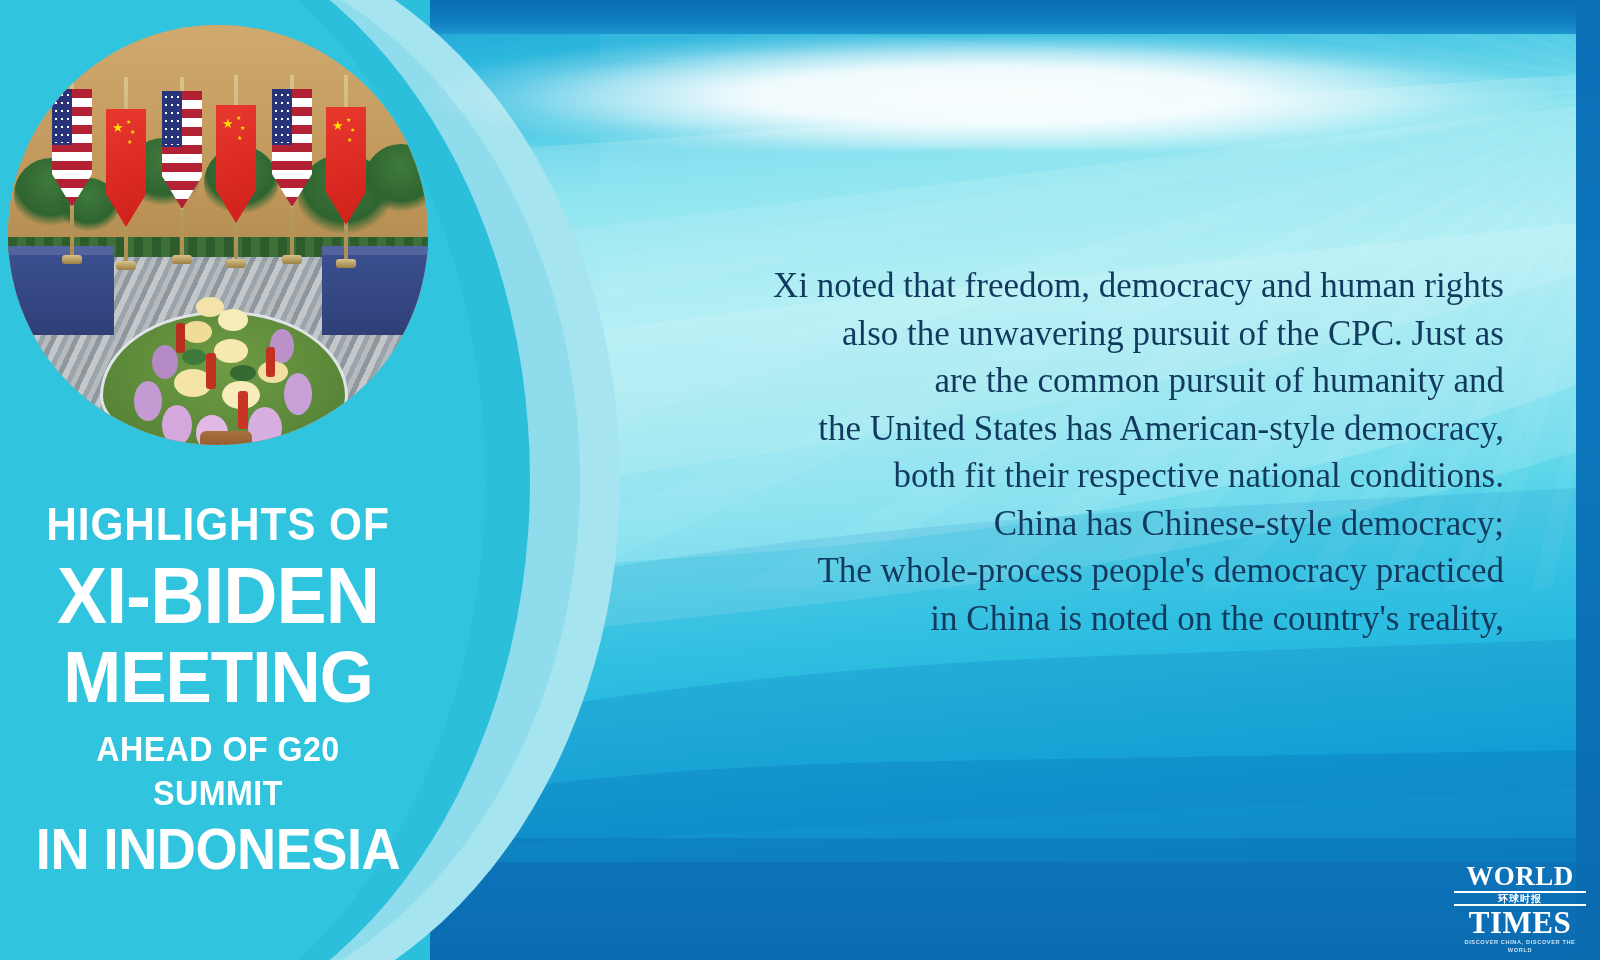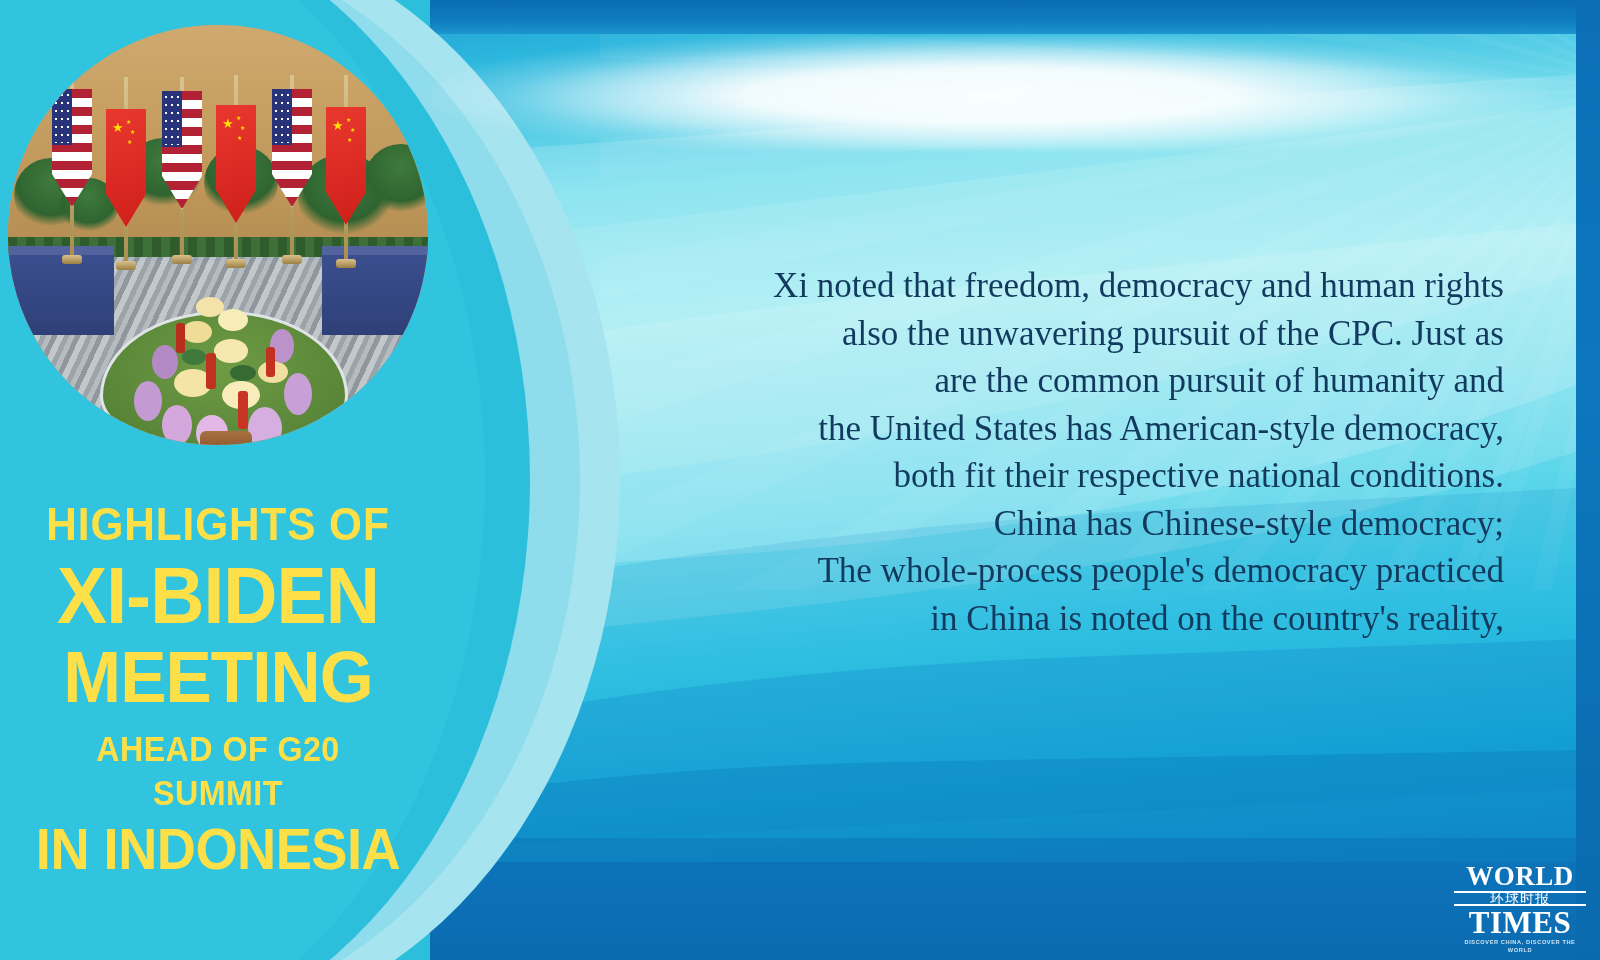--- a/index.html
+++ b/index.html
@@ -130,21 +130,21 @@
     border-radius:50% 50% 46% 46%/62% 62% 40% 40%;
     border:3px solid #dfe4e6;}
   .bouquet{position:absolute;left:110px;top:270px;width:212px;height:158px;}
   .fl{position:absolute;border-radius:50%;}
   .pot{position:absolute;left:82px;bottom:-6px;width:52px;height:28px;
     background:linear-gradient(180deg,#a9703f,#7d4e27);border-radius:6px 6px 12px 12px;}
 
   
   .headline{
     position:absolute;left:18px;top:498px;width:400px;z-index:7;
-    color:#fde047;text-align:center;
+    color:#ffffff;text-align:center;
     font-family:"Liberation Sans",sans-serif;
     font-weight:700;letter-spacing:-0.5px;
   }
   .hl-1{font-size:46px;line-height:52px;transform:scaleX(0.92);letter-spacing:1px;}
   .hl-2{font-size:79px;line-height:83px;transform:scaleX(0.95);letter-spacing:-1px;margin-top:4px;}
   .hl-3{font-size:73px;line-height:80px;transform:scaleX(0.95);letter-spacing:-1px;}
   .hl-4{font-size:35px;line-height:44px;transform:scaleX(0.92);letter-spacing:0.5px;margin-top:10px;}
   .hl-5{font-size:57px;line-height:64px;transform:scaleX(0.95);letter-spacing:-0.5px;margin-top:2px;}
 
   
@@ -176,21 +176,21 @@
     color:#123a5e;text-align:right;
     font-weight:400;
   }
   .body-text span{display:block;}
 
   
   .logo{position:absolute;right:14px;bottom:6px;width:132px;z-index:12;text-align:center;color:#fff;}
   .logo-global{font-family:"Liberation Serif",serif;font-weight:700;font-size:27px;
     line-height:27px;letter-spacing:0.5px;}
   .logo-rule{height:2px;background:#fff;margin:1px 0;}
-  .logo-cn{font-size:14px;line-height:9px;letter-spacing:1px;font-weight:400;}
+  .logo-cn{font-size:10px;line-height:9px;letter-spacing:1px;font-weight:700;}
   .logo-times{font-family:"Liberation Serif",serif;font-weight:700;font-size:31px;
     line-height:31px;letter-spacing:0.5px;}
   .logo-tag{font-size:5.5px;line-height:8px;letter-spacing:0.6px;font-weight:700;
     color:#cfe6f5;transform:scaleX(1.02);}
 </style>
 </head>
 <body>
 
 <div class="stage">
 

